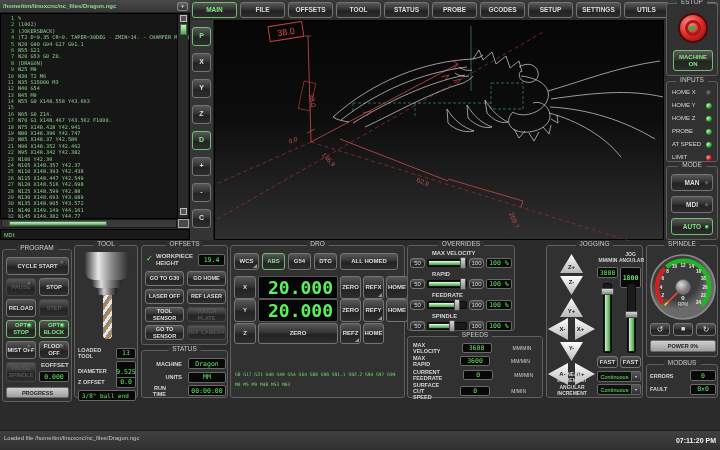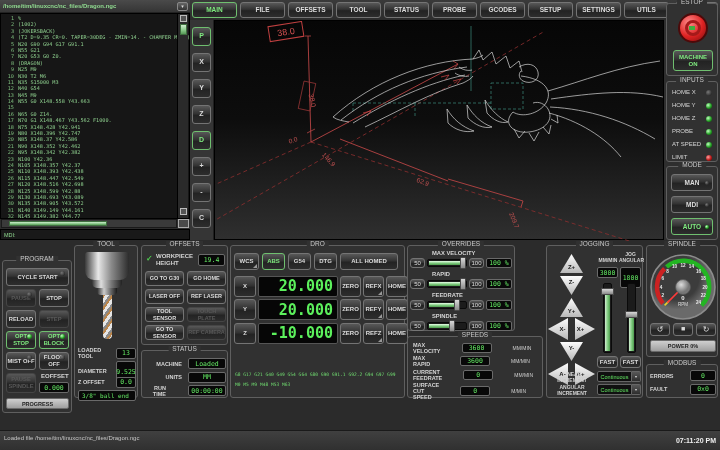--- a/index.html
+++ b/index.html
@@ -54,21 +54,21 @@
   .hhandle{position:absolute;top:-3px;left:calc(var(--pos)*1% - 3px);width:6px;height:12px;background:linear-gradient(#d8d8d8,#8a8a8a);border:1px solid #4a4a4a;border-radius:1px;}
   .spRow{display:grid;grid-template-columns:1fr 30px 28px;align-items:center;height:13.5px;padding:0 3px;column-gap:21px;}
   .spRow .lbl{font-size:5.5px;font-weight:bold;}
   .spRow .val{height:10px;}
   .spRow .un{font-size:5px;color:#cfcfcf;text-align:left;}
   
   .droHead{display:grid;grid-template-columns:25px 23px 23px 23px 58px;column-gap:3px;height:17px;padding:0 3px;}
   .droHead .btn{font-size:6px;font-weight:bold;position:relative;}
   .droRow{display:grid;grid-template-columns:22px 80px 21px 21px 22px;column-gap:2px;height:21px;padding:0 3px;margin-top:2.5px;}
   .droRow .btn{font-size:6px;font-weight:bold;position:relative;}
-  .droVal{background:#060606;border:1px solid #555;border-radius:2px;color:#5cf05c;font-family:"DejaVu Sans Mono",monospace;font-size:15px;font-weight:bold;display:flex;align-items:center;justify-content:flex-end;padding-right:4px;}
+  .droVal{background:#060606;border:1px solid #555;border-radius:2px;color:#5cf05c;font-family:"DejaVu Sans Mono",monospace;font-size:18px;font-weight:bold;display:flex;align-items:center;justify-content:flex-end;padding-right:4px;}
   .cmark::after{content:"";position:absolute;right:1px;bottom:1px;border-left:4px solid transparent;border-bottom:4px solid #999;}
   .gcodesTxt{font-family:"DejaVu Sans Mono",monospace;font-size:4.6px;color:#6fd96f;padding-left:4px;line-height:1.5;}
   
   .tri{position:absolute;width:23px;height:19px;display:flex;align-items:center;justify-content:center;font-size:6px;font-weight:bold;color:#151515;background:linear-gradient(#fdfdfd,#b8b8b8);border:none;cursor:pointer;}
   .tri.up{clip-path:polygon(50% 0,100% 100%,0 100%);padding-top:7px;}
   .tri.dn{clip-path:polygon(0 0,100% 0,50% 100%);padding-bottom:7px;}
   .tri.lf{clip-path:polygon(100% 0,0 50%,100% 100%);padding-left:9px;width:20px;height:22px;}
   .tri.rt{clip-path:polygon(0 0,100% 50%,0 100%);padding-right:9px;width:20px;height:22px;}
   .vsl{position:absolute;width:9px;background:#1b1b1b;border:1px solid #0a0a0a;border-radius:2px;}
   .vfill{position:absolute;left:1px;right:1px;bottom:1px;top:calc(100% - var(--pos)*1%);background:linear-gradient(90deg,#cfeccf,#7ecb7e 55%,#4e9a4e);}
@@ -412,21 +412,21 @@
       <span>MDI</span>
       <span class="led off"></span>
     </button>
       <button class="btn modeBtn on">
       <span>AUTO</span>
       <span class="led on"></span>
     </button>
     </div>
 </div>
 
-<div class="group" style="left:2px;top:260px;width:70px;height:153px;">
+<div class="group" style="left:2px;top:249px;width:70px;height:153px;">
   <span class="gtitle">PROGRAM</span>
   <button class="btn pbtn" style="left:3px;top:7px;width:63px;height:18px;">
       <span>CYCLE START</span>
       <span class="led off btnled"></span>
     </button>
   <button class="btn pbtn dis" style="left:3px;top:28px;width:30px;height:18px;">
       <span>PAUSE</span>
       <span class="led off btnled"></span>
     </button>
   <button class="btn pbtn" style="left:36px;top:28px;width:30px;height:18px;">STOP</button>
@@ -509,21 +509,21 @@
       <button class="btn dis" style="height:15px;font-size:5.5px;font-weight:bold;">
         <span>REF CAMERA</span>
       </button>
     </div>
 </div>
 <div class="group" style="left:141px;top:350px;width:87px;height:48px;">
   <span class="gtitle">STATUS</span>
   <div class="abs" style="left:3px;top:6px;width:81px;">
       <div style="display:grid;grid-template-columns:1fr 38px;align-items:center;height:13.5px;column-gap:2px;">
       <span class="lbl" style="font-weight:bold;font-size:5.5px;text-align:right;padding-right:4px;">MACHINE</span>
-      <span class="val" style="height:11px;">Loaded</span>
+      <span class="val" style="height:11px;">Dragon</span>
     </div>
       <div style="display:grid;grid-template-columns:1fr 38px;align-items:center;height:13.5px;column-gap:2px;">
       <span class="lbl" style="font-weight:bold;font-size:5.5px;text-align:right;padding-right:4px;">UNITS</span>
       <span class="val" style="height:11px;">MM</span>
     </div>
       <div style="display:grid;grid-template-columns:1fr 38px;align-items:center;height:13.5px;column-gap:18px;">
       <span class="lbl" style="font-weight:bold;font-size:5.5px;text-align:right;padding-right:4px;">RUN TIME</span>
       <span class="val" style="height:11px;">00:00:00</span>
     </div>
     </div>
@@ -570,23 +570,20 @@
           <span>REFY</span>
         </button>
       <button class="btn">
           <span>HOME</span>
         </button>
     </div>
       <div class="droRow">
       <button class="btn">
           <span>Z</span>
         </button>
-      <div class="droVal">
-          <span>-10.000</span>
-        </div>
       <button class="btn">
           <span>ZERO</span>
         </button>
       <button class="btn cmark">
           <span>REFZ</span>
         </button>
       <button class="btn">
           <span>HOME</span>
         </button>
     </div>
@@ -690,21 +687,21 @@
   <button class="tri lf" style="left:1px;top:72px;">X-</button>
   <button class="tri rt" style="left:28px;top:72px;">X+</button>
   <button class="tri dn" style="left:13px;top:96px;">Y-</button>
   <button class="tri lf" style="left:1px;top:117px;">A-</button>
   <button class="tri rt" style="left:28px;top:117px;">A+</button>
   <div class="lbl abs" style="left:2px;top:126px;width:46px;text-align:center;font-weight:bold;font-size:5px;">LINEAR INCREMENT</div>
   <div class="lbl abs" style="left:2px;top:139px;width:46px;text-align:center;font-weight:bold;font-size:5px;">ANGULAR INCREMENT</div>
   <div class="lbl abs" style="left:50px;top:12px;width:22px;text-align:center;font-weight:bold;font-size:5px;">MM/MIN</div>
   <div class="lbl abs" style="left:72px;top:6px;width:23px;text-align:center;font-weight:bold;font-size:5px;">JOG ANGULAR</div>
   <div class="val abs" style="left:50px;top:21px;width:21px;height:11px;">3000</div>
-  <div class="val abs" style="left:73px;top:21px;width:21px;height:21px;">1800</div>
+  <div class="val abs" style="left:73px;top:21px;width:21px;height:21px;font-weight:bold;">1800</div>
   <div class="vsl" style="left:56px;top:37px;height:70px;--pos:88;">
       <div class="vfill"></div>
       <div class="vhandle"></div>
     </div>
   <div class="vsl" style="left:80px;top:37px;height:70px;--pos:55;">
       <div class="vfill"></div>
       <div class="vhandle"></div>
     </div>
   <button class="btn abs" style="left:50px;top:110px;width:21px;height:12px;font-weight:bold;">FAST</button>
   <button class="btn abs" style="left:73px;top:110px;width:21px;height:12px;font-weight:bold;">FAST</button>

